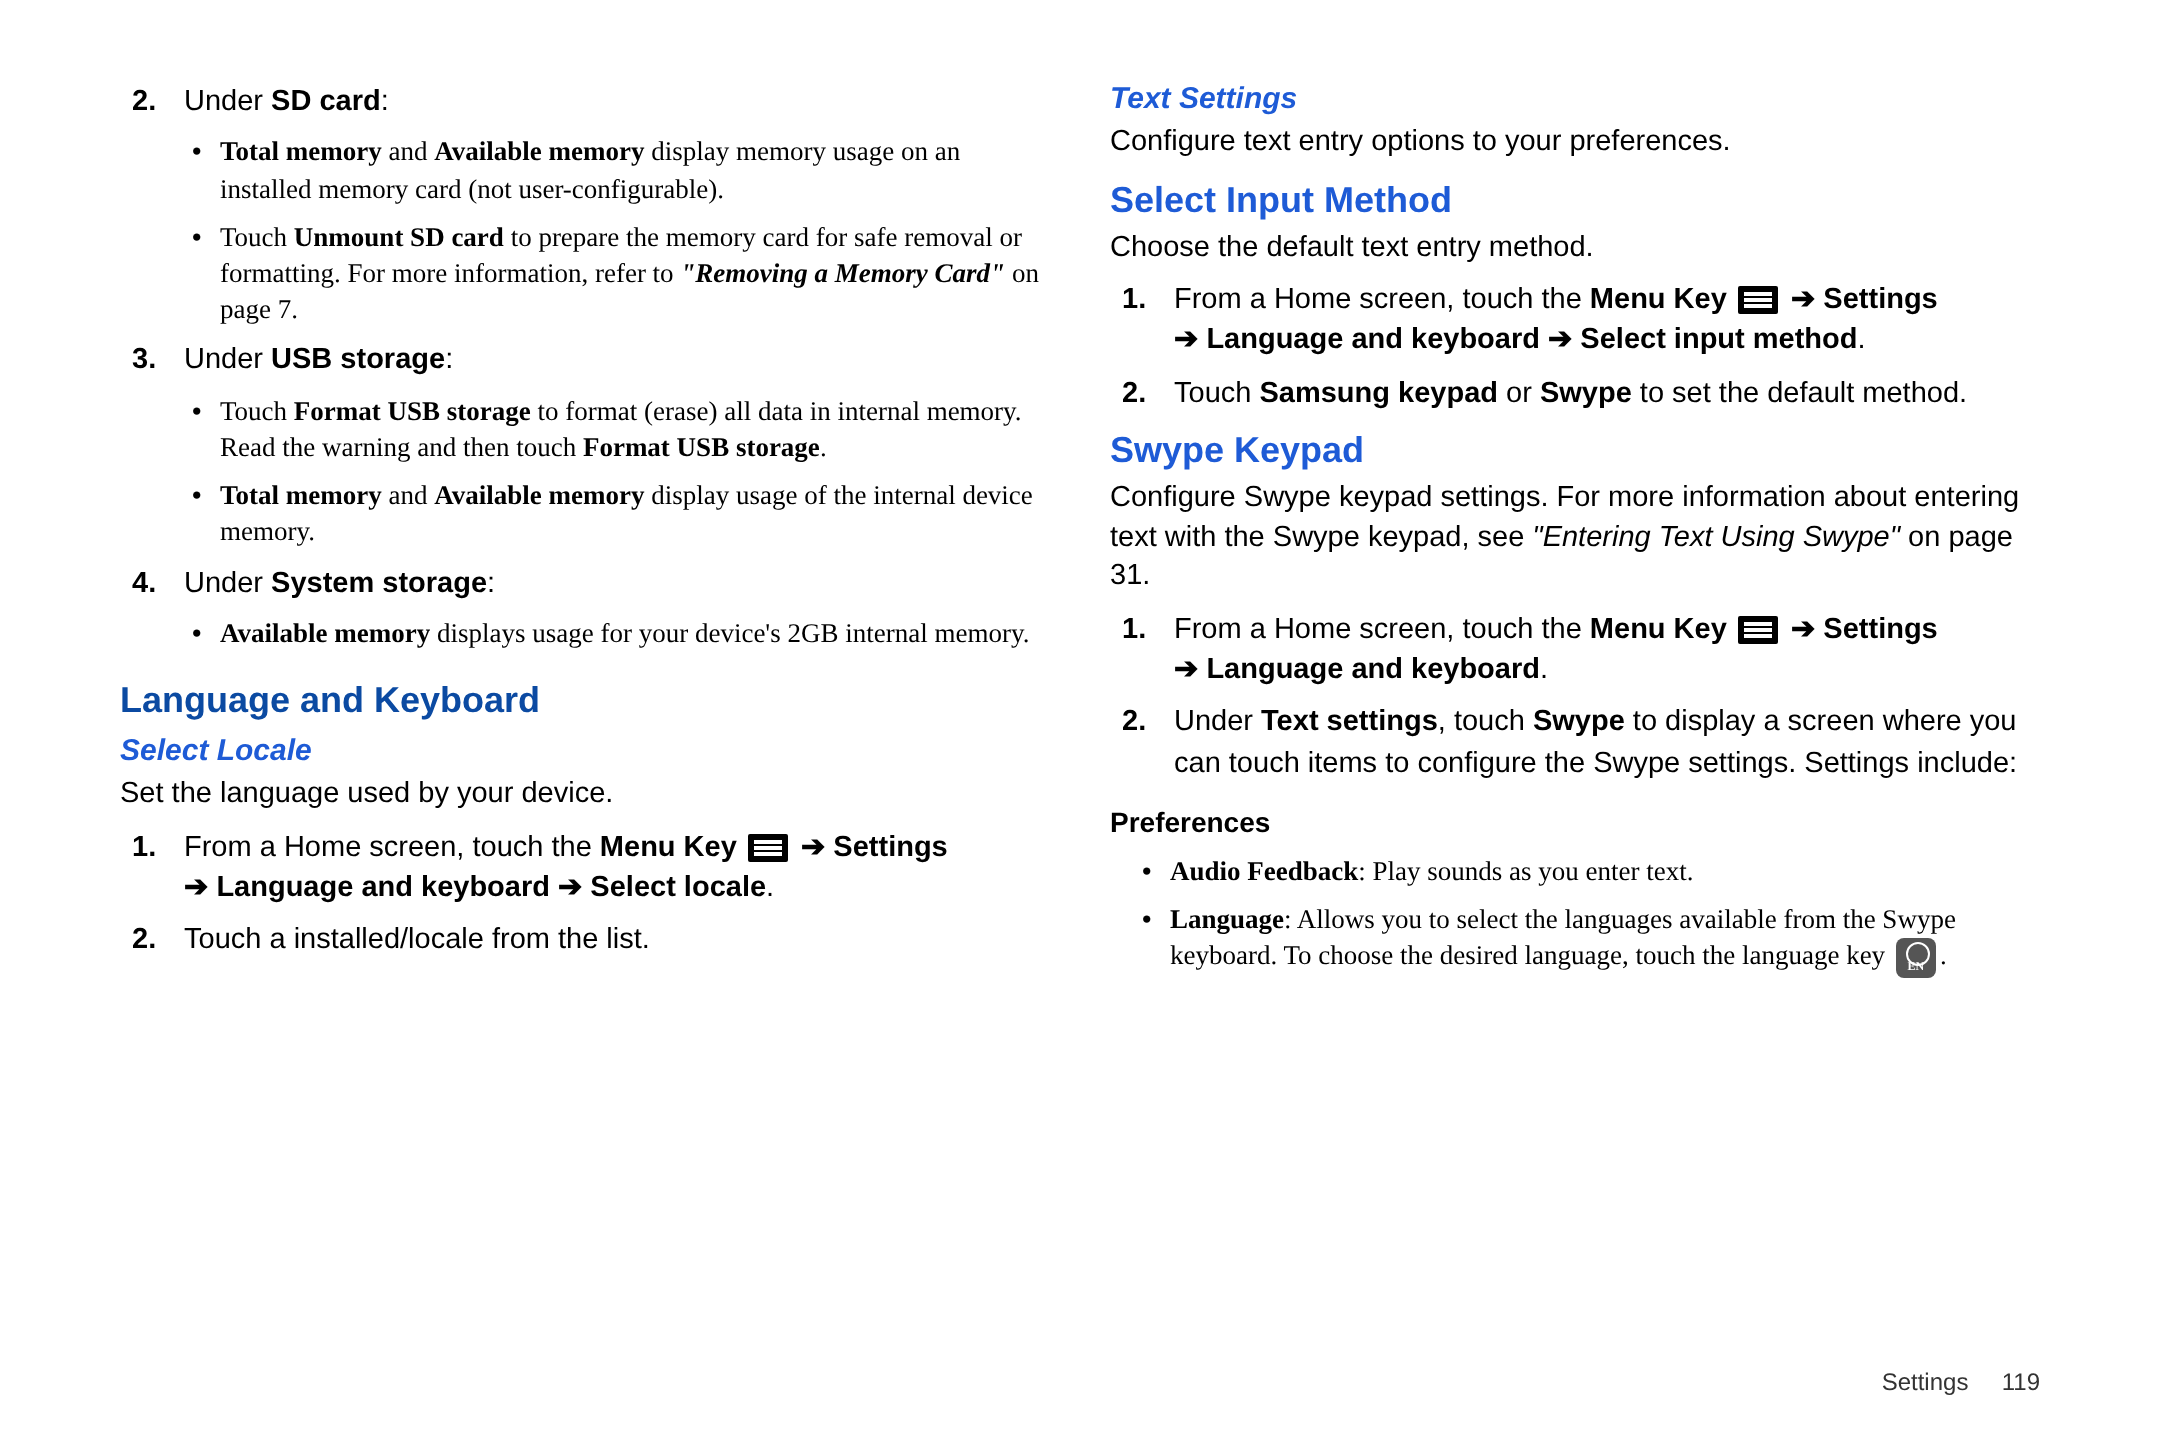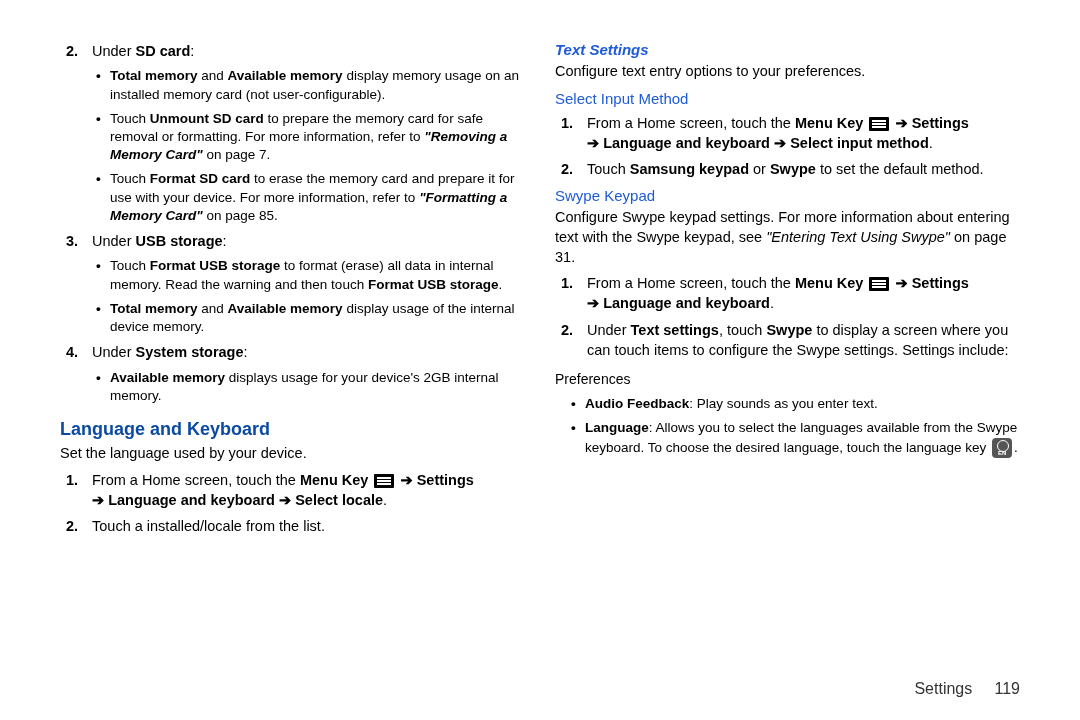--- a/index.html
+++ b/index.html
@@ -33,27 +33,27 @@
     margin: 14px 0 4px 0;
   }
   .h-sub {
     font-weight: bold;
     font-style: italic;
     color: #1e5bd6;
     font-size: 15px;
     margin: 6px 0 4px 0;
   }
   .h-sub2 {
-    font-weight: normal;
+    font-weight: bold;
     color: #1e5bd6;
-    font-size: 15px;
+    font-size: 18px;
     margin: 8px 0 2px 0;
   }
   .h-bold {
-    font-weight: normal;
+    font-weight: bold;
     font-size: 14px;
     margin: 10px 0 2px 0;
   }
   .body { font-size: 14.5px; }
   ol.num {
     list-style: none;
     padding-left: 20px;
     margin: 4px 0;
   }
   ol.num > li {
@@ -66,20 +66,21 @@
   ol.num > li::before {
     content: attr(data-num) ".";
     position: absolute;
     left: -14px;
     font-weight: bold;
   }
   ul.bul {
     list-style: none;
     padding-left: 14px;
     margin: 4px 0;
+    font-family: Liberation Serif, serif;
   }
   ul.bul > li {
     position: relative;
     margin: 6px 0;
     line-height: 1.35;
     font-size: 13.5px;
     padding-left: 4px;
   }
   ul.bul > li::before {
     content: "•";
@@ -133,44 +134,41 @@
     position: absolute;
     bottom: 1px; left: 0; right: 0;
     font-size: 6px;
     color: #fff;
     font-weight: bold;
   }
   .footer {
     position: absolute;
     bottom: 22px;
     right: 60px;
-    font-size: 16px;
+    font-size: 12px;
     color: #333;
   }
   .arrow { font-weight: bold; }
 </style>
 </head>
 <body>
 
 <div class="page">
   <div class="col">
 
     <ol class="num">
       <li data-num="2">
         <span>Under </span><strong>SD card</strong>:
         <ul class="bul">
           <li>
             <strong>Total memory</strong><span> and </span><strong>Available memory</strong><span> display memory usage on an installed memory card (not user-configurable).</span>
           </li>
           <li>
             <span>Touch </span><strong>Unmount SD card</strong><span> to prepare the memory card for safe removal or formatting. For more information, refer to </span><em class="ref">"Removing a Memory Card"</em><span> on page 7.</span>
           </li>
-          <li>
-            <span>Touch </span><strong>Format SD card</strong><span> to erase the memory card and prepare it for use with your device. For more information, refer to </span><em class="ref">"Formatting a Memory Card"</em><span> on page 85.</span>
-          </li>
         </ul>
       </li>
       <li data-num="3">
         <span>Under </span><strong>USB storage</strong>:
         <ul class="bul">
           <li>
             <span>Touch </span><strong>Format USB storage</strong><span> to format (erase) all data in internal memory. Read the warning and then touch </span><strong>Format USB storage</strong><span>.</span>
           </li>
           <li>
             <strong>Total memory</strong><span> and </span><strong>Available memory</strong><span> display usage of the internal device memory.</span>
@@ -181,40 +179,42 @@
         <span>Under </span><strong>System storage</strong>:
         <ul class="bul">
           <li>
             <strong>Available memory</strong><span> displays usage for your device's 2GB internal memory.</span>
           </li>
         </ul>
       </li>
     </ol>
 
     <div class="h-section">Language and Keyboard</div>
+    <div class="h-sub">Select Locale</div>
     <p class="body">Set the language used by your device.</p>
 
     <ol class="num">
       <li data-num="1">
         <span>From a Home screen, touch the </span><strong>Menu Key</strong>
         <span class="icon-menu"><span class="bar"></span></span>
         <span class="arrow"> ➔ </span><strong>Settings</strong><br>
         <strong><span class="arrow">➔ </span><span>Language and keyboard ➔ Select locale</span></strong><span>.</span>
       </li>
       <li data-num="2">
         <span>Touch a installed/locale from the list.</span>
       </li>
     </ol>
   </div>
 
   <div class="col right">
     <div class="h-sub">Text Settings</div>
     <p class="body">Configure text entry options to your preferences.</p>
 
     <div class="h-sub2">Select Input Method</div>
+    <p class="body">Choose the default text entry method.</p>
     <ol class="num">
       <li data-num="1">
         <span>From a Home screen, touch the </span><strong>Menu Key</strong>
         <span class="icon-menu"><span class="bar"></span></span>
         <span class="arrow"> ➔ </span><strong>Settings</strong><br>
         <strong><span class="arrow">➔ </span><span>Language and keyboard ➔ Select input method</span></strong><span>.</span>
       </li>
       <li data-num="2">
         <span>Touch </span><strong>Samsung keypad</strong><span> or </span><strong>Swype</strong><span> to set the default method.</span>
       </li>

